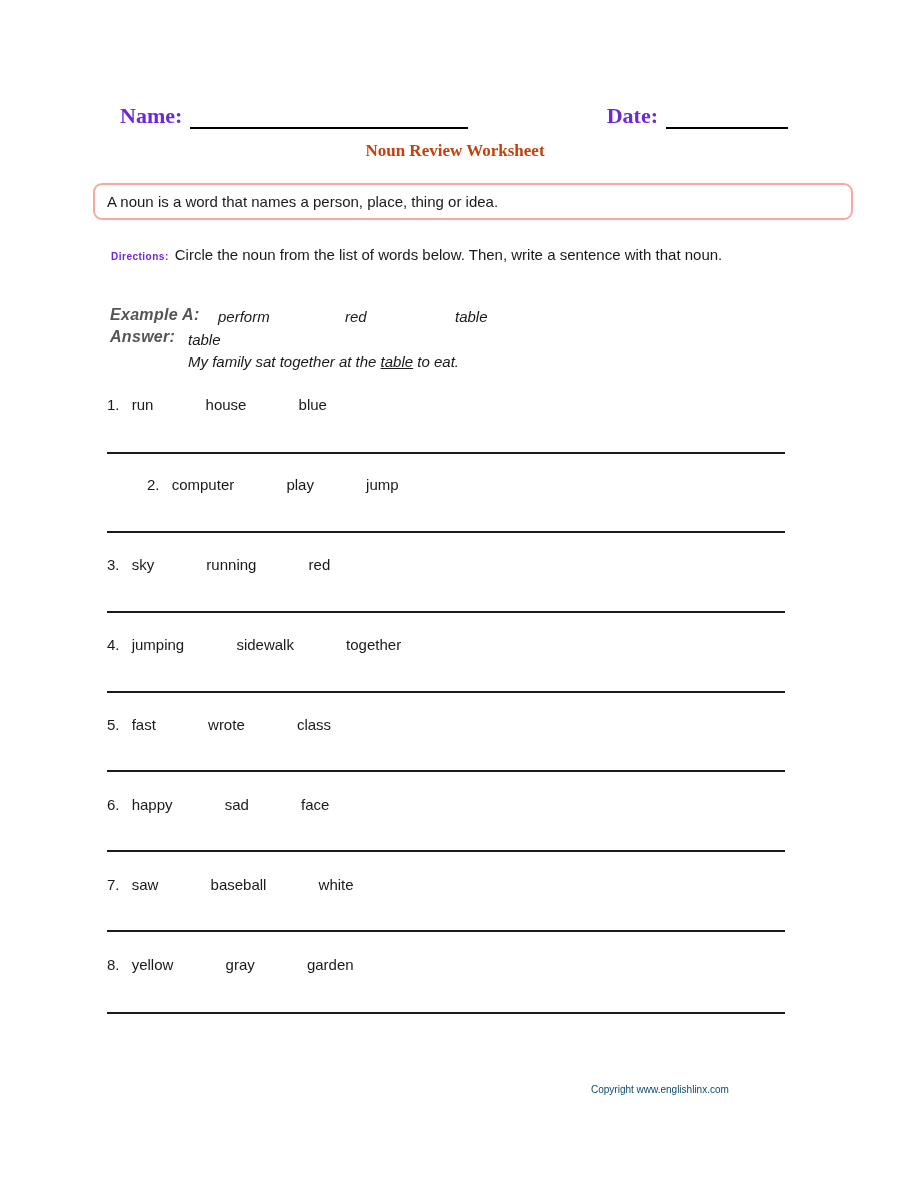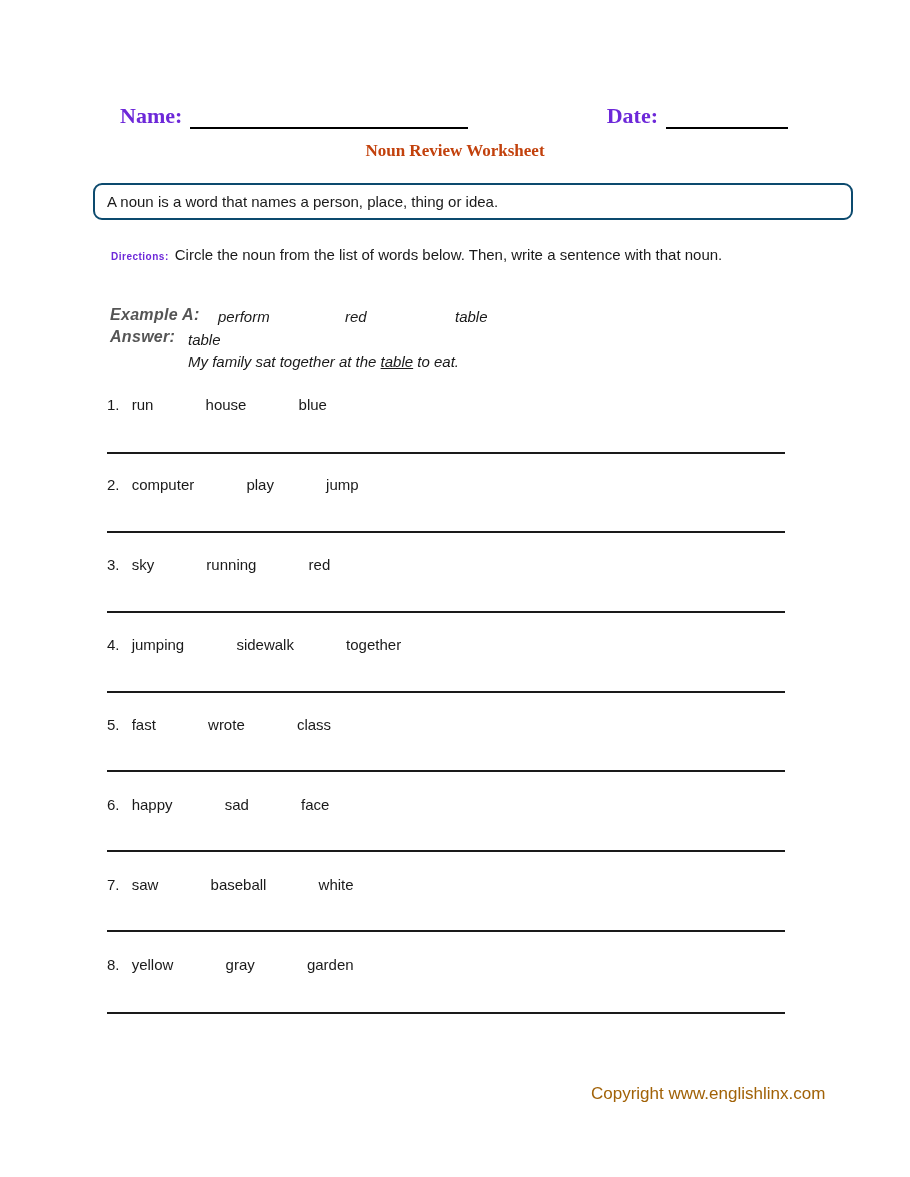--- a/index.html
+++ b/index.html
@@ -51,21 +51,21 @@
     color: #c2410c;
   }
 
   
   .definition-box {
     position: absolute;
     left: 93px;
     top: 183px;
     width: 744px;
     height: 33px;
-    border: 2px solid #0c4a6e;
+    border: 2px solid #fca5a5;
     border-radius: 9px;
     display: flex;
     align-items: center;
     padding-left: 12px;
     font-size: 15px;
   }
 
   
   .directions {
     position: absolute;
@@ -112,22 +112,22 @@
     width: 678px;
     border-top: 2px solid #1a1a1a;
     height: 0;
   }
 
   
   .copyright {
     position: absolute;
     left: 591px;
     top: 1084px;
-    font-size: 17px;
-    color: #a16207;
+    font-size: 10px;
+    color: #0c4a6e;
   }
 </style>
 </head>
 <body>
 
 <div class="page">
 
   <div class="header-row">
     <span class="serif-bold">Name:</span>
     <span class="blank-line name-blank"></span>
@@ -156,21 +156,21 @@
   <span class="abs example-row" style="left:188px; top:353px;"><span>My family sat together at the </span><span class="underlined">table</span><span> to eat.</span></span>
 
   <div class="item-row" style="top:396px;">
     <span class="num">1.</span>
     <span class="word">run</span>
     <span class="word">house</span>
     <span class="word">blue</span>
   </div>
   <div class="write-line" style="top:452px;"></div>
 
-  <div class="item-row" style="top:476px;">
+  <div class="item-row" style="top:476px;margin-left:40px;">
     <span class="num">2.</span>
     <span class="word">computer</span>
     <span class="word">play</span>
     <span class="word">jump</span>
   </div>
   <div class="write-line" style="top:531px;"></div>
 
   <div class="item-row" style="top:556px;">
     <span class="num">3.</span>
     <span class="word">sky</span>

